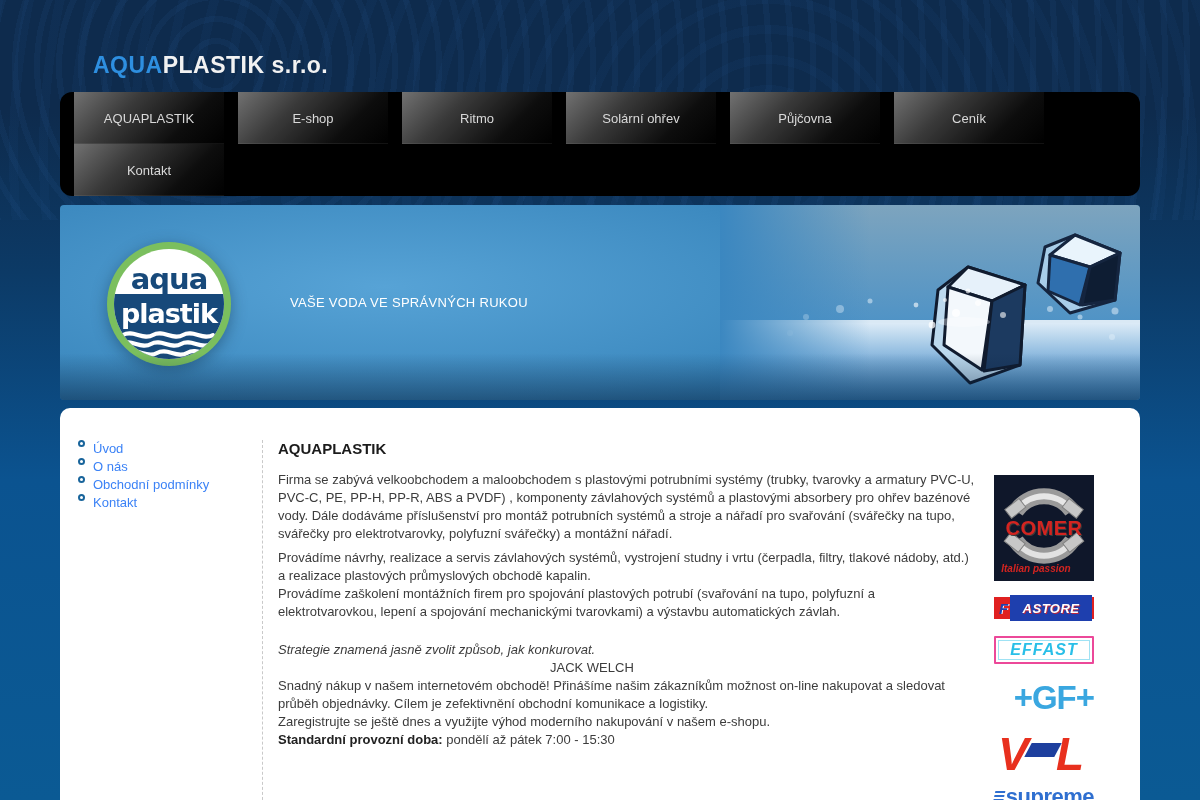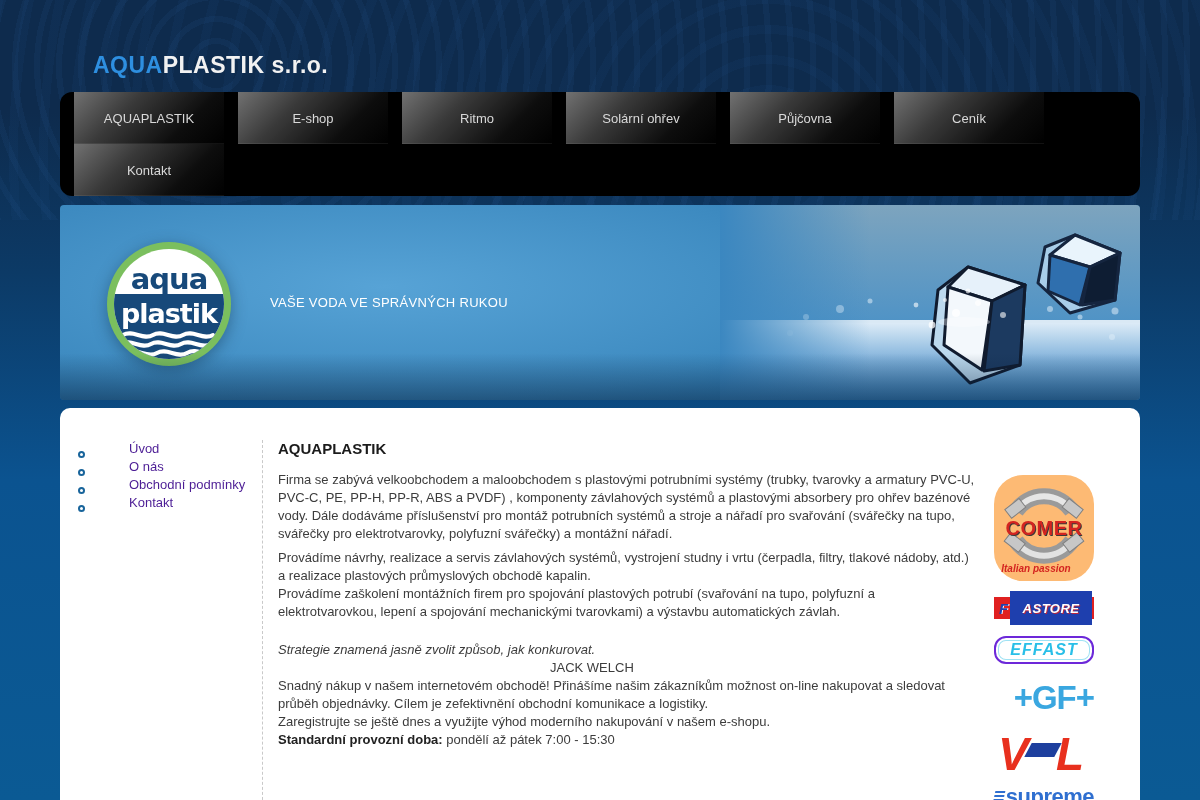--- a/index.html
+++ b/index.html
@@ -37,52 +37,52 @@
   .banner {
     position:relative; height:195px; margin-top:9px; border-radius:4px; overflow:hidden;
     background:radial-gradient(90% 130% at 30% 42%, #57a3d6 0%, #3d8ac0 45%, #1e6aa4 80%, #14588e 100%);
   }
   .banner::after {
     content:""; position:absolute; inset:0; pointer-events:none;
     background:linear-gradient(180deg, rgba(8,35,64,0) 76%, rgba(8,35,64,.5) 100%);
   }
   .ice { position:absolute; right:0; top:0; }
   .hero-logo { position:absolute; left:47px; top:37px; width:124px; height:124px; filter:drop-shadow(0 4px 8px rgba(0,20,40,.35)); cursor:pointer; }
-  .tagline { position:absolute; left:210px; top:90px; color:#fff; font-size:13px; letter-spacing:.3px; z-index:2; }
+  .tagline { position:absolute; left:230px; top:90px; color:#fff; font-size:13px; letter-spacing:.3px; z-index:2; }
 
   
   .panel {
     margin-top:8px; background:#fff; border-radius:10px 10px 0 0; min-height:392px;
     display:flex; padding:32px 0 30px 16px; color:#3c3c3c; font-size:13px;
   }
   .side { width:186px; flex:none; }
   .side ul { list-style:none; }
-  .side li { display:flex; align-items:flex-end; line-height:18px; cursor:pointer; color:#4c1d95;gap:36px; }
+  .side li { display:flex; align-items:flex-start; line-height:18px; cursor:pointer; color:#3b82f6; }
   .bullet { width:7px; height:7px; border:2px solid #18649b; border-radius:50%; margin:0 8px 0 2px; flex:none; }
   .sep { border-left:1px dashed #c9c9c9; flex:none; }
   .content { width:713px; flex:none; padding-left:15px; line-height:18px; }
   .content h2 { font-size:15px; color:#1b1b1b; margin:0 0 13px; }
   .content p { margin:0; }
   .content p.para { margin-bottom:6px; }
   .quote { font-style:italic; margin-top:20px !important; }
   .author { margin-left:272px !important; }
   .h2-shop { margin-top:21px !important; }
   strong { color:#222; }
 
   
   .brands { width:100px; flex:none; margin-left:18px; padding-top:35px; }
   .brand { cursor:pointer; }
-  .comer { width:100px; height:106px; background:#fdba74; text-align:center; position:relative;border-radius:29px; }
+  .comer { width:100px; height:106px; background:#0f172a; text-align:center; position:relative; }
   .comer .cname { position:absolute; left:0; right:0; top:42px; font-size:20px; font-weight:bold; color:#d42420; letter-spacing:.5px; text-shadow:1px 1px 0 #3a3a3a; }
   .comer .csub { position:absolute; left:0; right:16px; top:88px; font-size:10px; font-style:italic; font-weight:bold; color:#d42420; }
   .astore { width:100px; height:22px; background:#e02020; margin-top:16px; display:flex; align-items:center; padding:2px; }
   .astore .aglyph { color:#1e3fae; font-style:italic; font-weight:bold; font-size:15px; text-shadow:1px 0 0 #fff; margin:0 2px 0 3px; }
-  .astore .abox { background:#1e3fae; flex:1; height:34px; display:flex; align-items:center; justify-content:center;
+  .astore .abox { background:#1e3fae; flex:1; height:26px; display:flex; align-items:center; justify-content:center;
     color:#fff; font-style:italic; font-weight:bold; font-size:13px; letter-spacing:.5px; text-shadow:1px 1px 0 rgba(224,32,32,.8); }
-  .effast { width:100px; height:28px; margin-top:17px; border:2px solid #6d28d9; border-radius:12px;
+  .effast { width:100px; height:28px; margin-top:17px; border:2px solid #ec4899; border-radius:1px;
     display:flex; align-items:center; justify-content:center; box-shadow:inset 0 0 0 2px #fff, inset 0 0 0 3px #9fe2f4; }
   .effast span { color:#29bfe8; font-style:italic; font-weight:bold; font-size:16px; letter-spacing:1px; }
   .gf { margin-top:15px; color:#3aa7e0; font-weight:bold; font-size:33px; letter-spacing:-1px; text-align:right; }
   .vdl { position:relative; height:50px; margin-top:10px; font-style:italic; font-weight:900; }
   .vdl .v { position:absolute; left:4px; top:0; color:#e8301e; font-size:46px; letter-spacing:-4px; }
   .vdl .d { position:absolute; left:34px; top:16px; width:30px; height:8px; border:7px solid #1e3f9e; transform:skewX(-28deg); }
   .vdl .l { position:absolute; left:62px; top:0; color:#e8301e; font-size:46px; }
   .supreme { margin-top:7px; display:flex; align-items:center; color:#2f6fd0; font-weight:bold; font-size:22px; letter-spacing:-.5px; }
   .supreme .sicon { width:11px; height:13px; margin-right:2px; transform:skewX(-12deg);
     background:repeating-linear-gradient(180deg,#2f6fd0 0 2px, transparent 2px 4px); }

